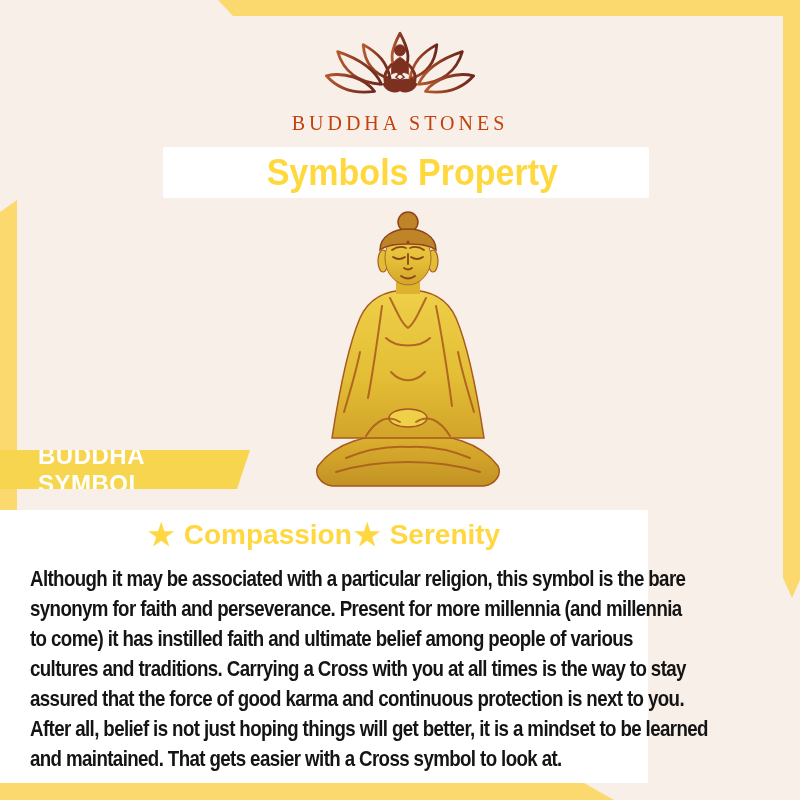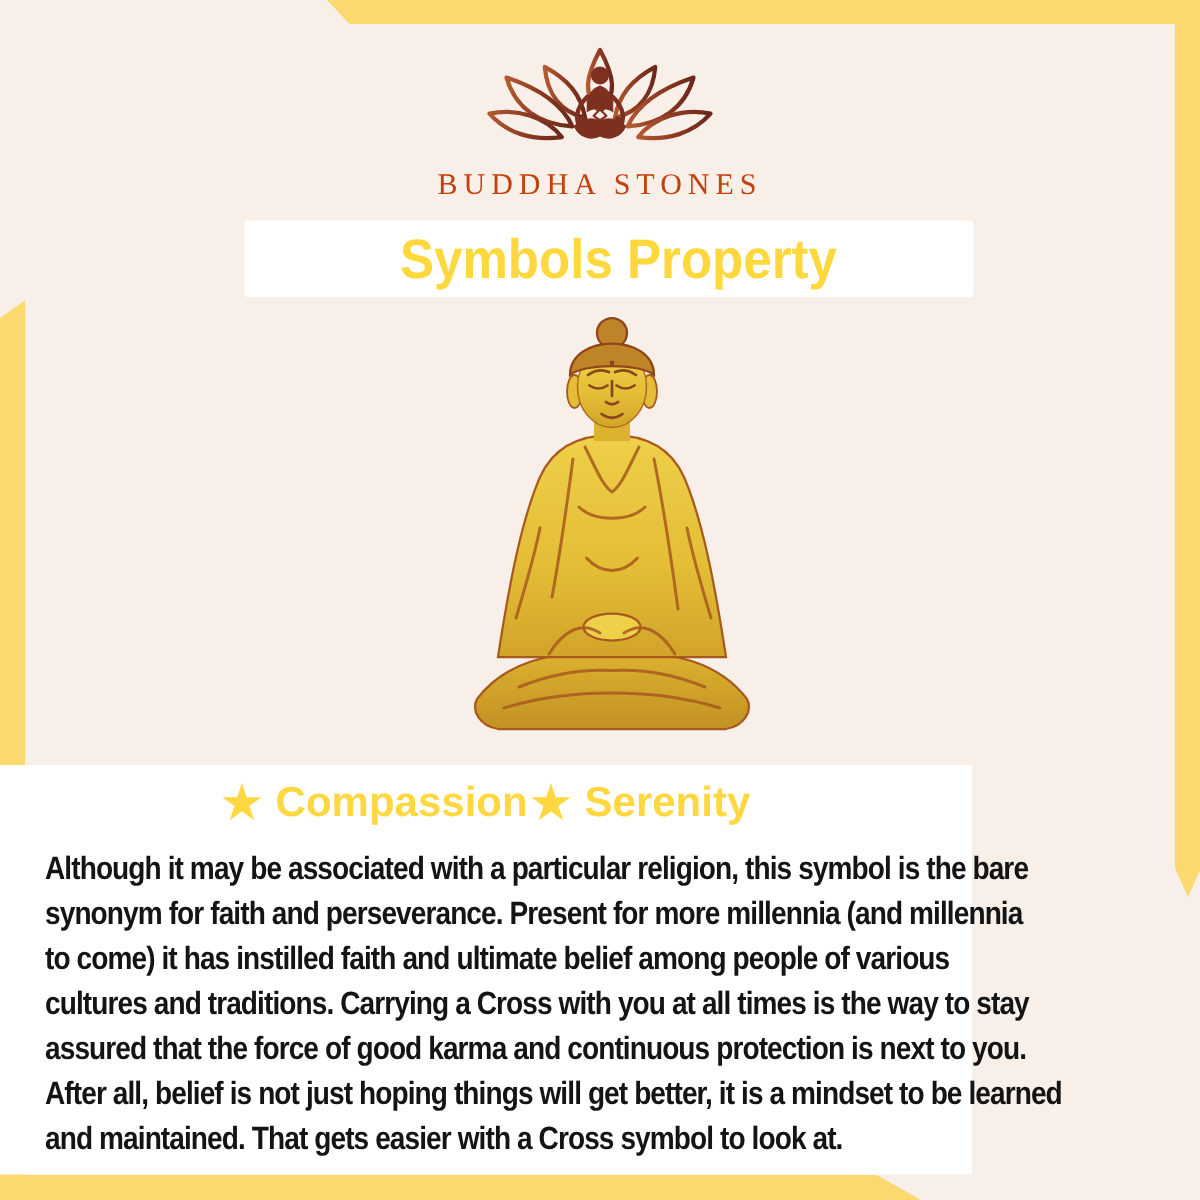--- a/index.html
+++ b/index.html
@@ -158,20 +158,23 @@
       <path d="M156 146 C160 166 166 186 172 206"></path>
       <path d="M64 230 C74 214 86 208 98 216"></path>
       <path d="M148 230 C138 214 126 208 114 216"></path>
       <path d="M44 252 C66 243 86 240 106 241"></path>
       <path d="M168 252 C146 243 126 240 107 241"></path>
       <path d="M34 266 C60 258 84 256 106 256"></path>
       <path d="M178 266 C152 258 128 256 106 256"></path>
     </g>
   </svg>
 
+  <div class="ribbon">
+    <span>BUDDHA SYMBOL</span>
+  </div>
 
   <section class="info">
     <div class="props">
       <span class="prop"><span class="star">★</span><span>Compassion</span></span><span class="prop"><span class="star">★</span><span>Serenity</span></span>
     </div>
     <div class="para">
       <div>Although it may be associated with a particular religion, this symbol is the bare</div>
       <div>synonym for faith and perseverance. Present for more millennia (and millennia</div>
       <div>to come) it has instilled faith and ultimate belief among people of various</div>
       <div>cultures and traditions. Carrying a Cross with you at all times is the way to stay</div>

